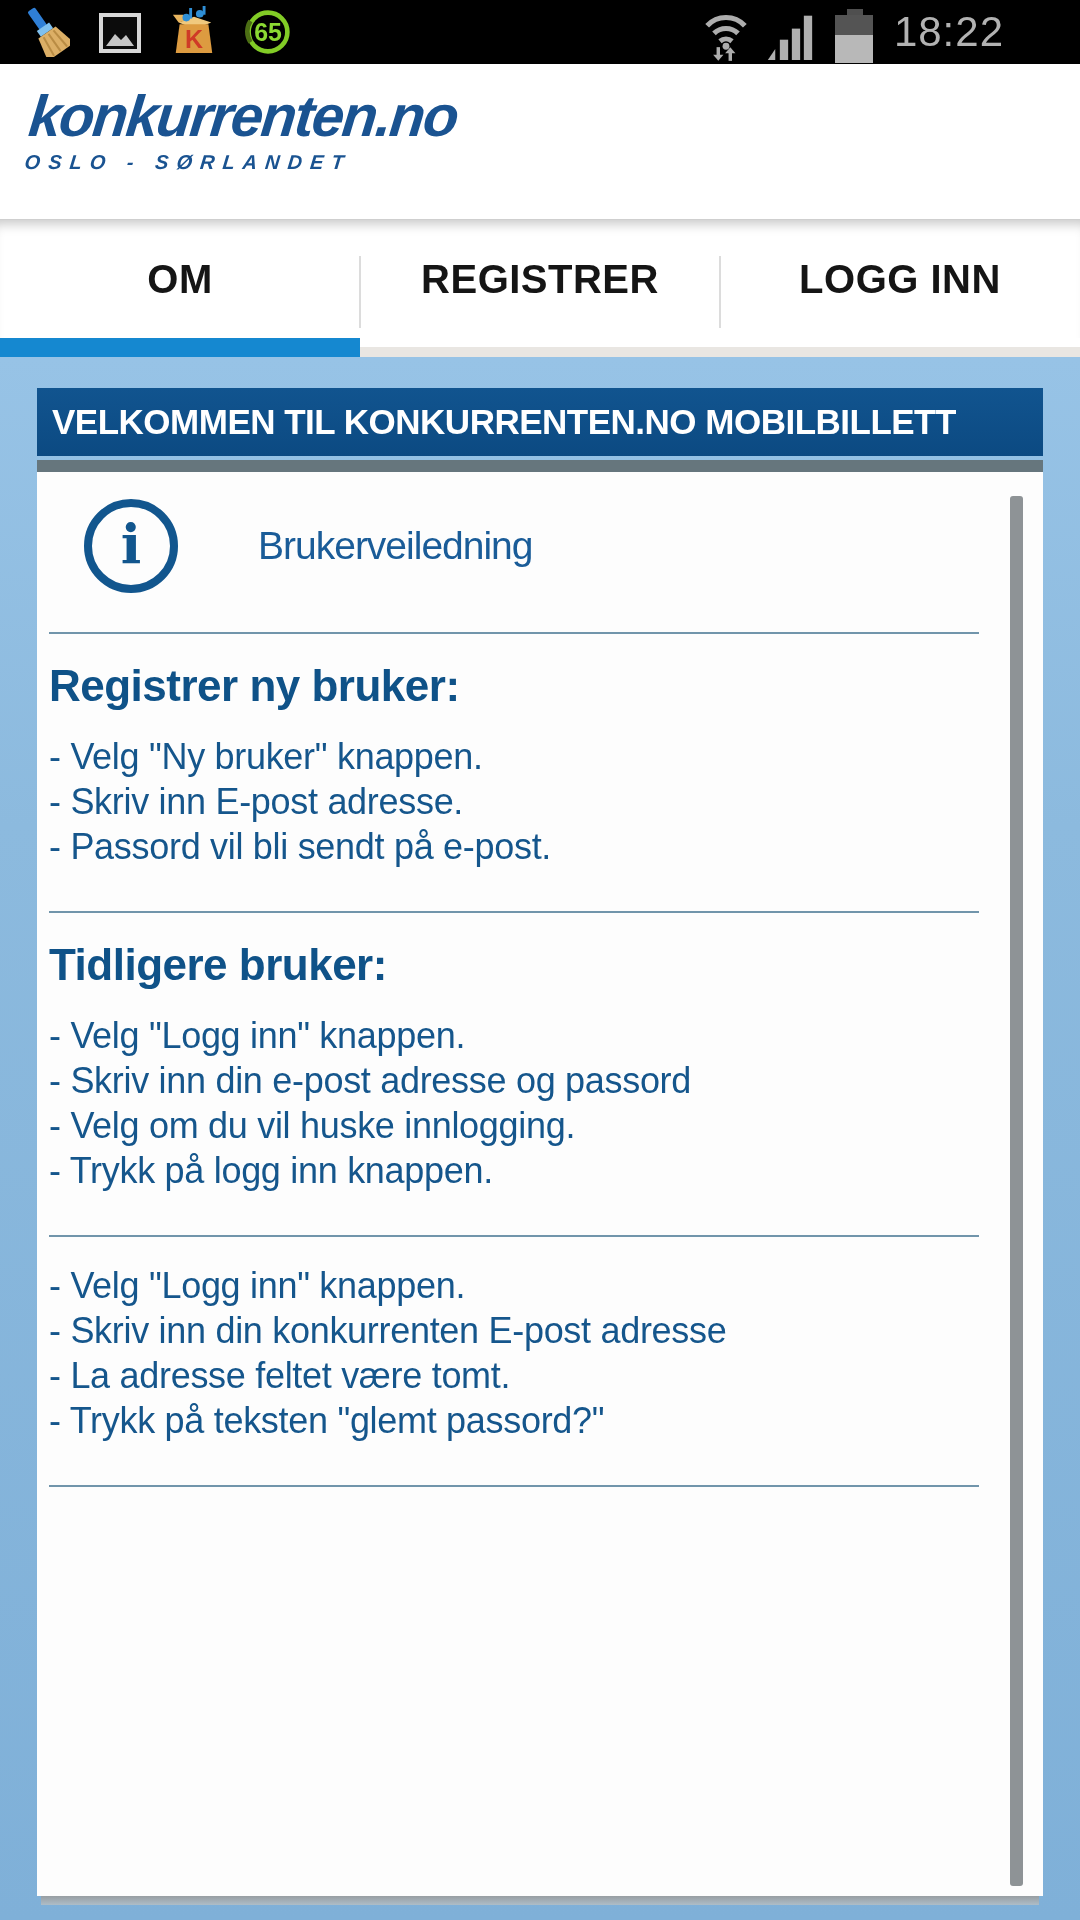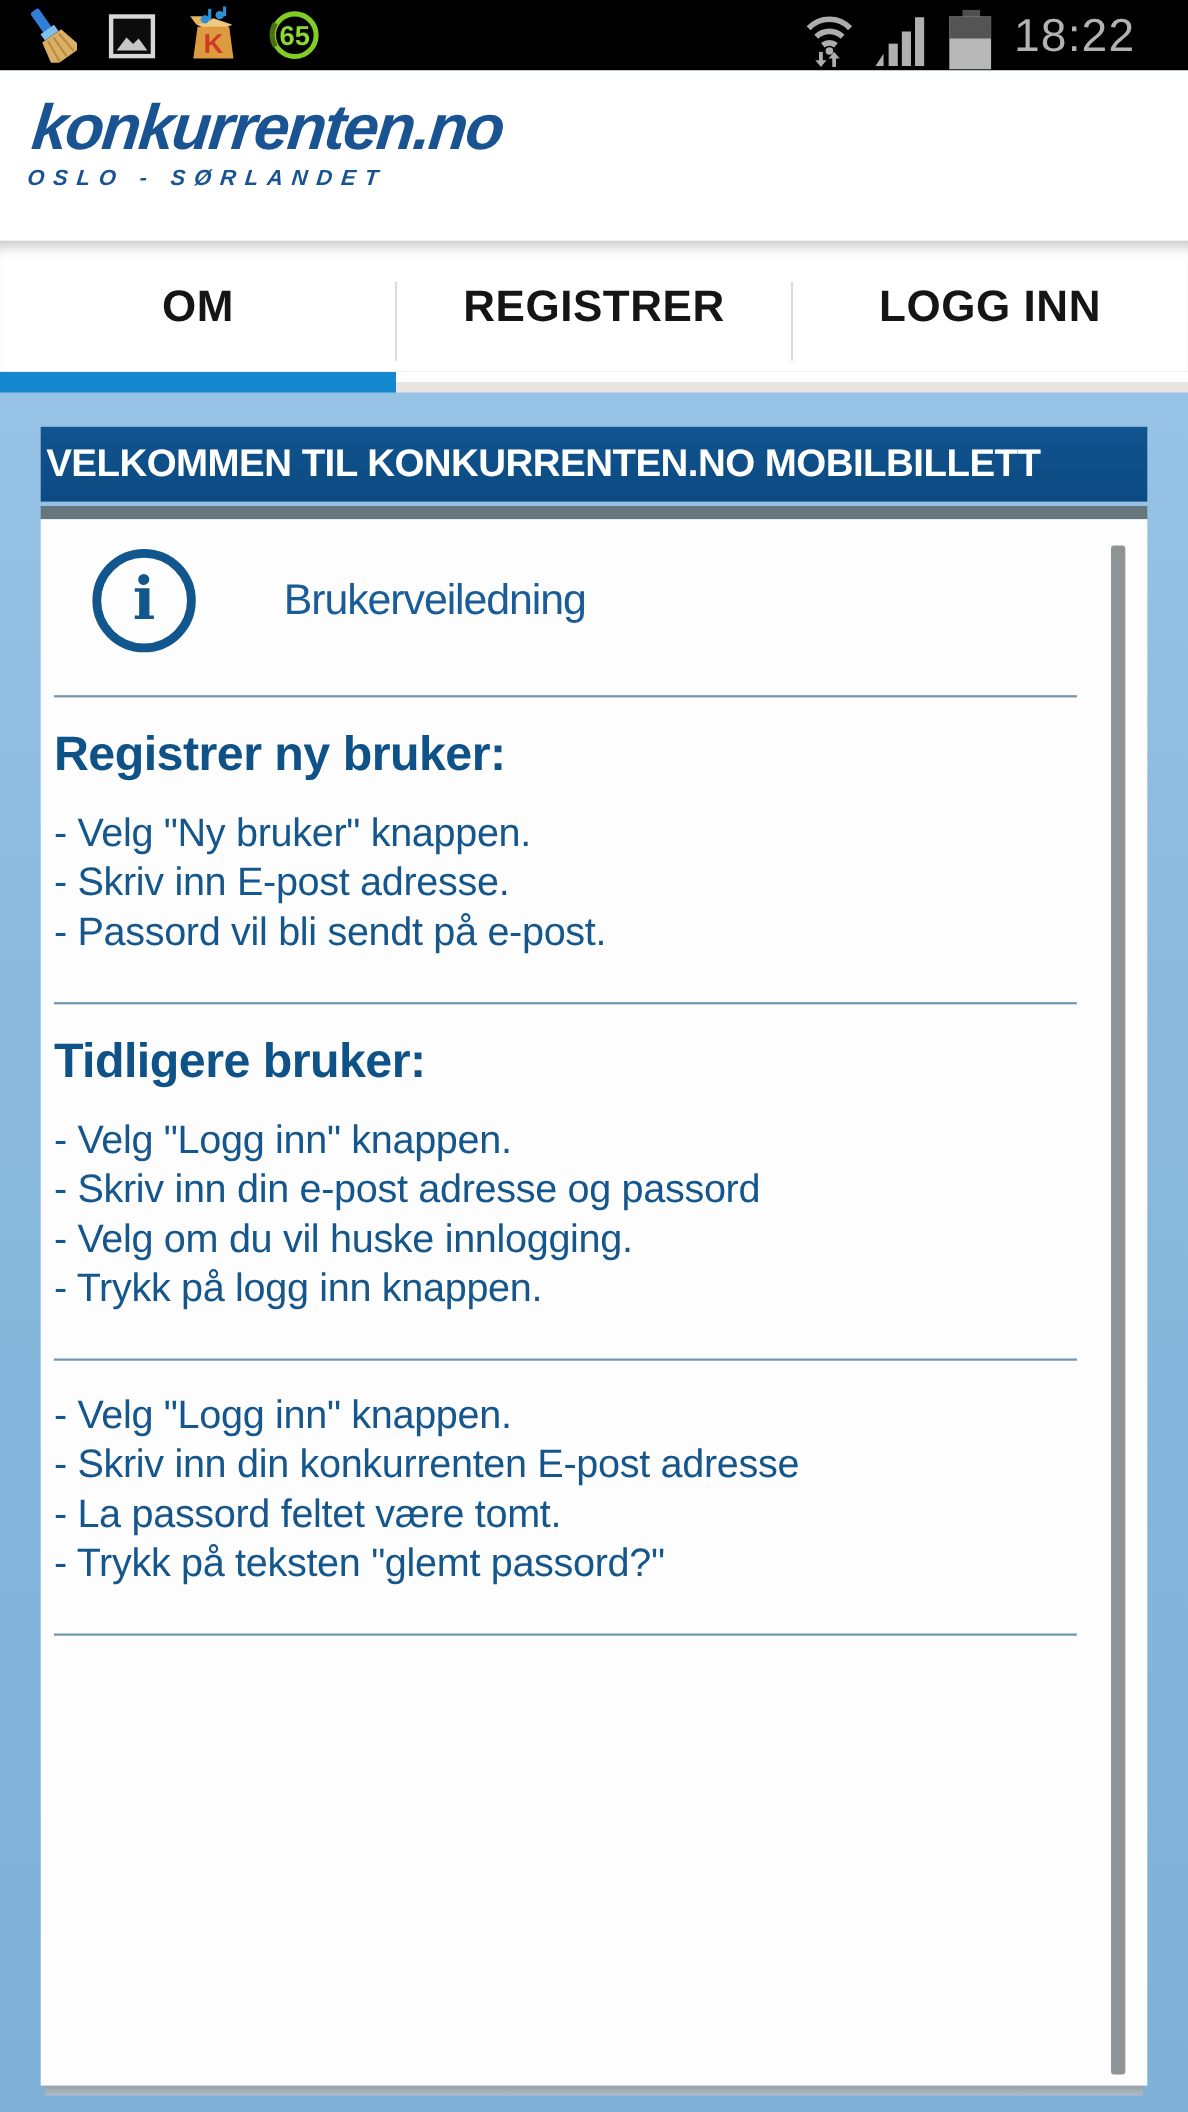--- a/index.html
+++ b/index.html
@@ -10,21 +10,21 @@
   }
   .screen{position:relative;width:1080px;height:1920px;background:#8cbade;}
 
   
   .status-bar{
     height:64px;background:#000;display:flex;align-items:center;
     padding:0 0 0 22px;box-sizing:border-box;
   }
   .sb-left{display:flex;align-items:center;gap:26px;}
   .sb-icon{width:48px;height:52px;display:flex;align-items:center;justify-content:center;}
-  .sb-right{margin-left:auto;display:flex;align-items:flex-end;gap:16px;padding-right:48px;}
+  .sb-right{margin-left:auto;display:flex;align-items:flex-end;gap:16px;padding-right:76px;}
   .sb-time{font-size:42px;color:#b2b2b2;line-height:60px;letter-spacing:1px;}
 
   
   .logo-area{height:155px;background:#fff;padding:18px 0 0 26px;box-sizing:border-box;}
   .logo-title{
     font-size:58px;font-weight:bold;font-style:italic;color:#1a5391;
     letter-spacing:-2px;transform:skewX(-6deg);transform-origin:left bottom;display:inline-block;
   }
   .logo-sub{
     margin-top:2px;font-size:20px;font-weight:bold;font-style:italic;color:#1a5391;
@@ -48,21 +48,21 @@
   .indicator-active{width:360px;background:#1588d0;}
   .indicator-rest{flex:1;background:linear-gradient(#ffffff 50%,#e9e6e2 50%);}
 
   
   .page{
     position:absolute;top:357px;left:0;right:0;bottom:0;
     background:linear-gradient(180deg,#97c3e6 0%,#8cbade 30%,#7fb0d8 100%);
   }
   .welcome{
     margin:31px 37px 0;height:68px;background:linear-gradient(#11548f,#0c4a82);
-    display:flex;align-items:center;padding-left:5px;box-sizing:border-box;
+    display:flex;align-items:center;padding-left:15px;box-sizing:border-box;
   }
   .welcome-text{
     color:#ffffff;font-size:35px;font-weight:bold;letter-spacing:-.5px;white-space:nowrap;
   }
   .understrip{margin:4px 37px 0;height:12px;background:#66767d;}
 
   .panel{
     margin:0 37px;height:1424px;background:#fdfdfd;position:relative;
     padding:0 64px 0 12px;box-sizing:border-box;overflow:hidden;
   }
@@ -225,21 +225,21 @@
           <div class="g-line">- Trykk på logg inn knappen.</div>
         </div>
       </div>
 
       <div class="rule"></div>
 
       <div class="g-section">
         <div class="g-lines">
           <div class="g-line">- Velg "Logg inn" knappen.</div>
           <div class="g-line">- Skriv inn din konkurrenten E-post adresse</div>
-          <div class="g-line">- La passord feltet være tomt.</div>
+          <div class="g-line">- La adresse feltet være tomt.</div>
           <div class="g-line">- Trykk på teksten "glemt passord?"</div>
         </div>
       </div>
 
       <div class="rule"></div>
 
       <div class="scrollbar-thumb"></div>
     </div>
 
     <div class="panel-shadow"></div>

